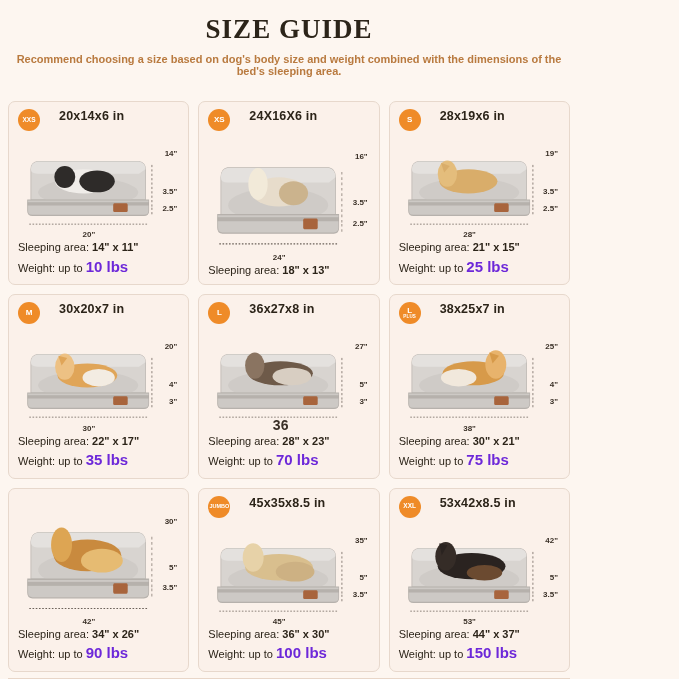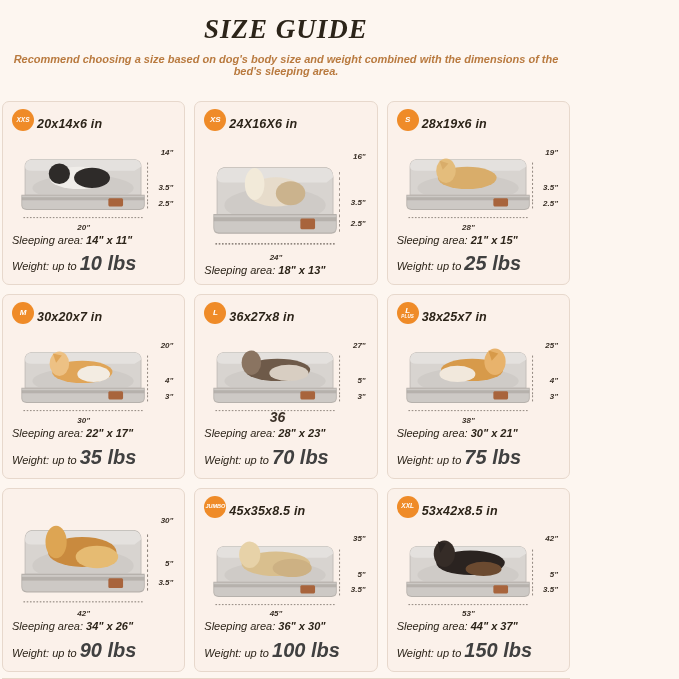--- a/index.html
+++ b/index.html
@@ -11,22 +11,21 @@
     font-family: "Liberation Sans", sans-serif;
     color: #3a3027;
     overflow: hidden;
   }
   .page {
     width: 584px;
     height: 679px;
     position: relative;
     display: flex;
     flex-direction: column;
-    padding: 10px 14px 0 2px;
-    font-style: italic;
+    padding: 10px 14px 0 8px;
   }
   .title {
     text-align: center;
     font-family: "Liberation Serif", serif;
     font-size: 27px;
     letter-spacing: 1px;
     color: #2c2419;
     font-weight: 700;
     margin: 4px 0 8px 0;
   }
@@ -48,22 +47,22 @@
     background: #fbf1ea;
     border: 1px solid #e7d8cc;
     border-radius: 7px;
     padding: 7px 9px 6px 9px;
     display: flex;
     flex-direction: column;
     position: relative;
   }
   .card-head {
     display: flex;
-    align-items: flex-end;
-    gap: 3px;
+    align-items: flex-start;
+    gap: 19px;
     height: 22px;
   }
   .badge {
     background: #ef8b28;
     color: #fff;
     border-radius: 50%;
     width: 22px;
     height: 22px;
     display: flex;
     align-items: center;
@@ -90,21 +89,21 @@
     min-height: 74px;
   }
   .bedsvg { width: 100%; height: 100%; display: block; }
   .info {
     font-size: 11px;
     line-height: 1.5;
     color: #2c2419;
   }
   .info .lbl { font-weight: 400; }
   .info .val { font-weight: 700; }
-  .wt { font-size: 20px; font-weight: 700; color: #404040; }
+  .wt { font-size: 15px; font-weight: 700; color: #6d28d9; }
   .footer {
     text-align: center;
     font-size: 10px;
     color: #b97a3f;
     font-weight: 700;
     padding: 9px 0 8px 0;
   }
   .divider { height: 1px; background: #e8d6c8; margin-top: 6px; }
 </style>
 </head>

